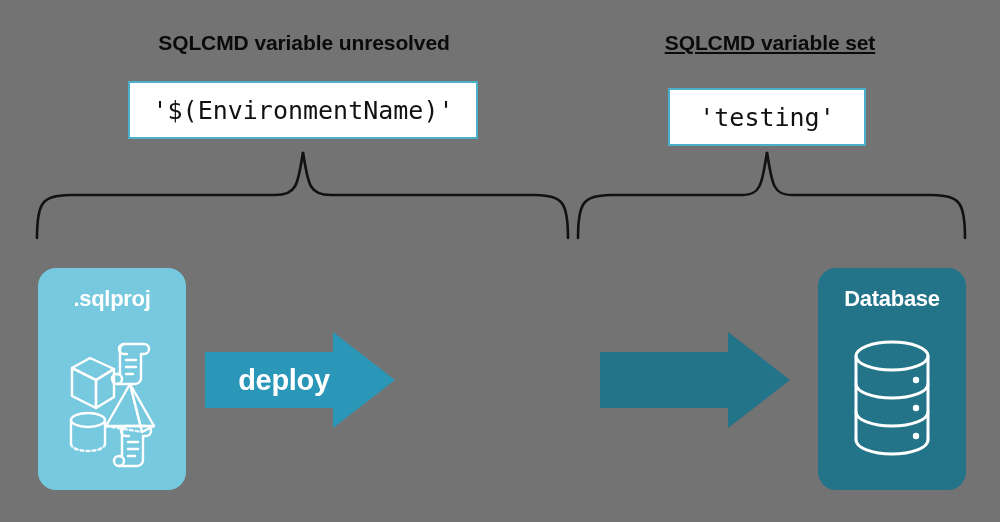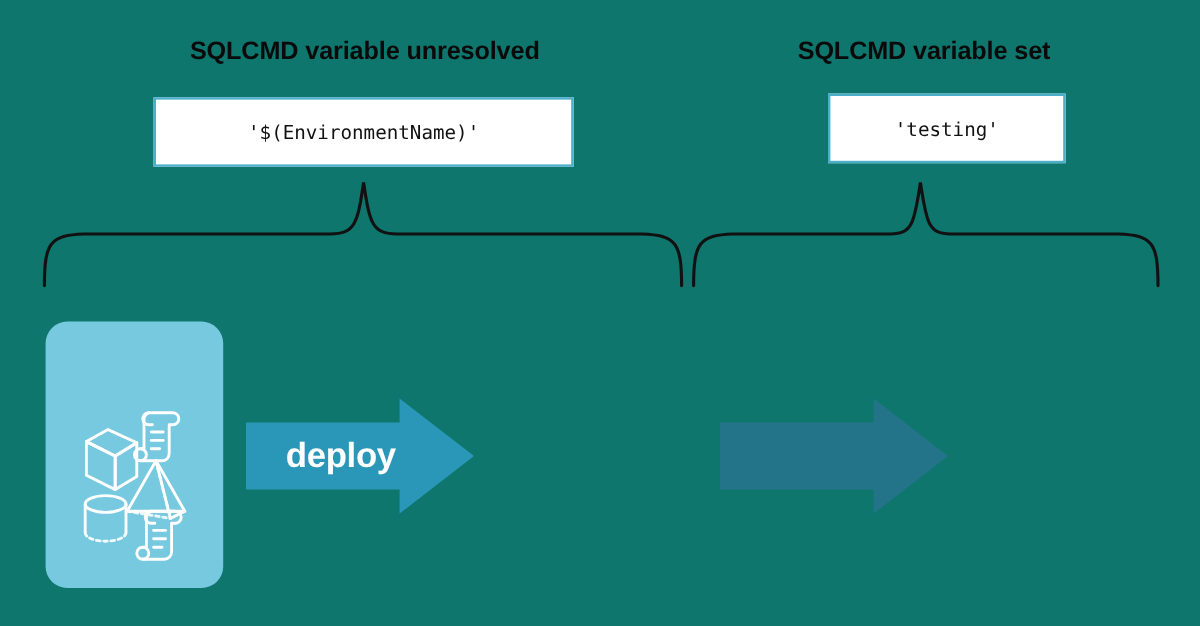--- a/index.html
+++ b/index.html
@@ -7,54 +7,54 @@
     padding: 0;
     background: #ffffff;
   }
   body {
     font-family: "Liberation Sans", sans-serif;
   }
   #stage {
     position: relative;
     width: 1000px;
     height: 522px;
-    background: #0f766e;
+    background: #737373;
     overflow: hidden;
   }
 
   
   .section-title {
     position: absolute;
     font-family: "Liberation Sans", sans-serif;
     font-weight: bold;
     font-size: 21px;
     color: #0a0a0a;
     text-align: center;
     white-space: nowrap;
     letter-spacing: -0.1px;
   }
   #title-left  { left: 0;   top: 31px; width: 608px; }
-  #title-right { left: 575px; top: 31px; width: 390px; }
+  #title-right { left: 575px; top: 31px; width: 390px; text-decoration: underline; }
 
   
   .code-box {
     position: absolute;
     box-sizing: border-box;
     border: 2px solid #4aafc9;
     background: #ffffff;
     display: flex;
     align-items: center;
     justify-content: center;
     font-family: "DejaVu Sans Mono", "Liberation Mono", monospace;
-    font-size: 16px;
+    font-size: 25px;
     color: #111111;
     letter-spacing: 0px;
   }
   #code-left  { left: 128px; top: 81px; width: 350px; height: 58px; }
-  #code-right { left: 668px; top: 78px; width: 198px; height: 58px; margin-left: 22px; }
+  #code-right { left: 668px; top: 88px; width: 198px; height: 58px; }
 
   
   #braces {
     position: absolute;
     left: 0;
     top: 140px;
     width: 1000px;
     height: 110px;
   }
 
@@ -142,20 +142,21 @@
         C 578,62 583,56 611,55
         L 742,55
         C 760,55 762,46 767,12
         C 772,46 774,55 792,55
         L 932,55
         C 960,56 965,62 965,98"></path>
     </g>
   </svg>
 
   <div class="flow-box" id="box-sqlproj">
+    <div class="box-label">.sqlproj</div>
     <svg class="box-art" viewBox="0 0 148 160">
       <g fill="none" stroke="#ffffff" stroke-width="2.4" stroke-linejoin="round" stroke-linecap="round">
 
         <g>
           <path d="M34,46 L52,36 L76,47 L58,58 Z"></path>
           <path d="M34,46 L34,74 L58,86 L58,58 Z"></path>
           <path d="M58,58 L76,47 L76,75 L58,86 Z"></path>
           <path d="M34,46 L58,58" stroke-dasharray="3 3" opacity="0.85"></path>
         </g>
 
@@ -194,14 +195,32 @@
   </svg>
   <div class="arrow" id="arrow-build" style="pointer-events:none;">
     <div class="arrow-label">deploy</div>
   </div>
 
 
   <svg class="arrow" id="arrow-deploy" viewBox="0 0 190 100">
     <polygon points="0,22 128,22 128,2 190,50 128,98 128,78 0,78" fill="#237489"></polygon>
   </svg>
 
+  <div class="flow-box" id="box-database">
+    <div class="box-label">Database</div>
+    <svg class="box-art" viewBox="0 0 148 160">
+      <g fill="none" stroke="#ffffff" stroke-width="3" stroke-linejoin="round" stroke-linecap="round">
+        <ellipse cx="74" cy="34" rx="36" ry="14"></ellipse>
+        <path d="M38,34 L38,118"></path>
+        <path d="M110,34 L110,118"></path>
+        <path d="M38,118 a36,14 0 0 0 72,0"></path>
+        <path d="M38,62 a36,14 0 0 0 72,0"></path>
+        <path d="M38,90 a36,14 0 0 0 72,0"></path>
+      </g>
+      <g fill="#ffffff">
+        <circle cx="98" cy="58" r="3.2"></circle>
+        <circle cx="98" cy="86" r="3.2"></circle>
+        <circle cx="98" cy="114" r="3.2"></circle>
+      </g>
+    </svg>
+  </div>
 
 </div>
 
 </body></html>

